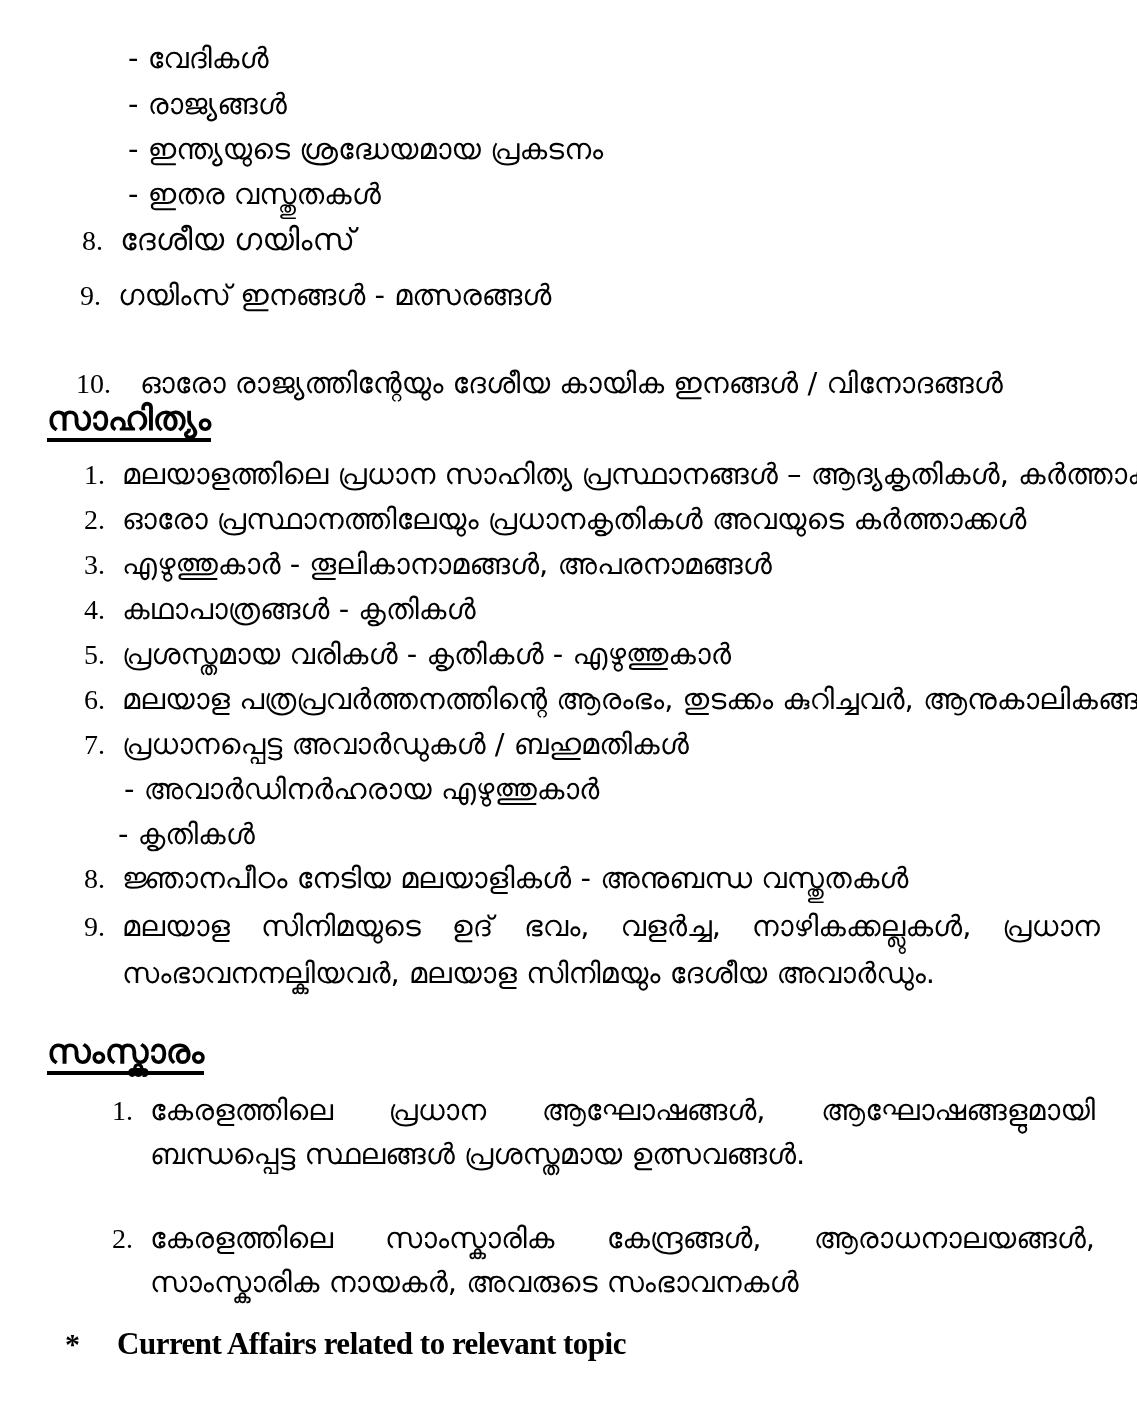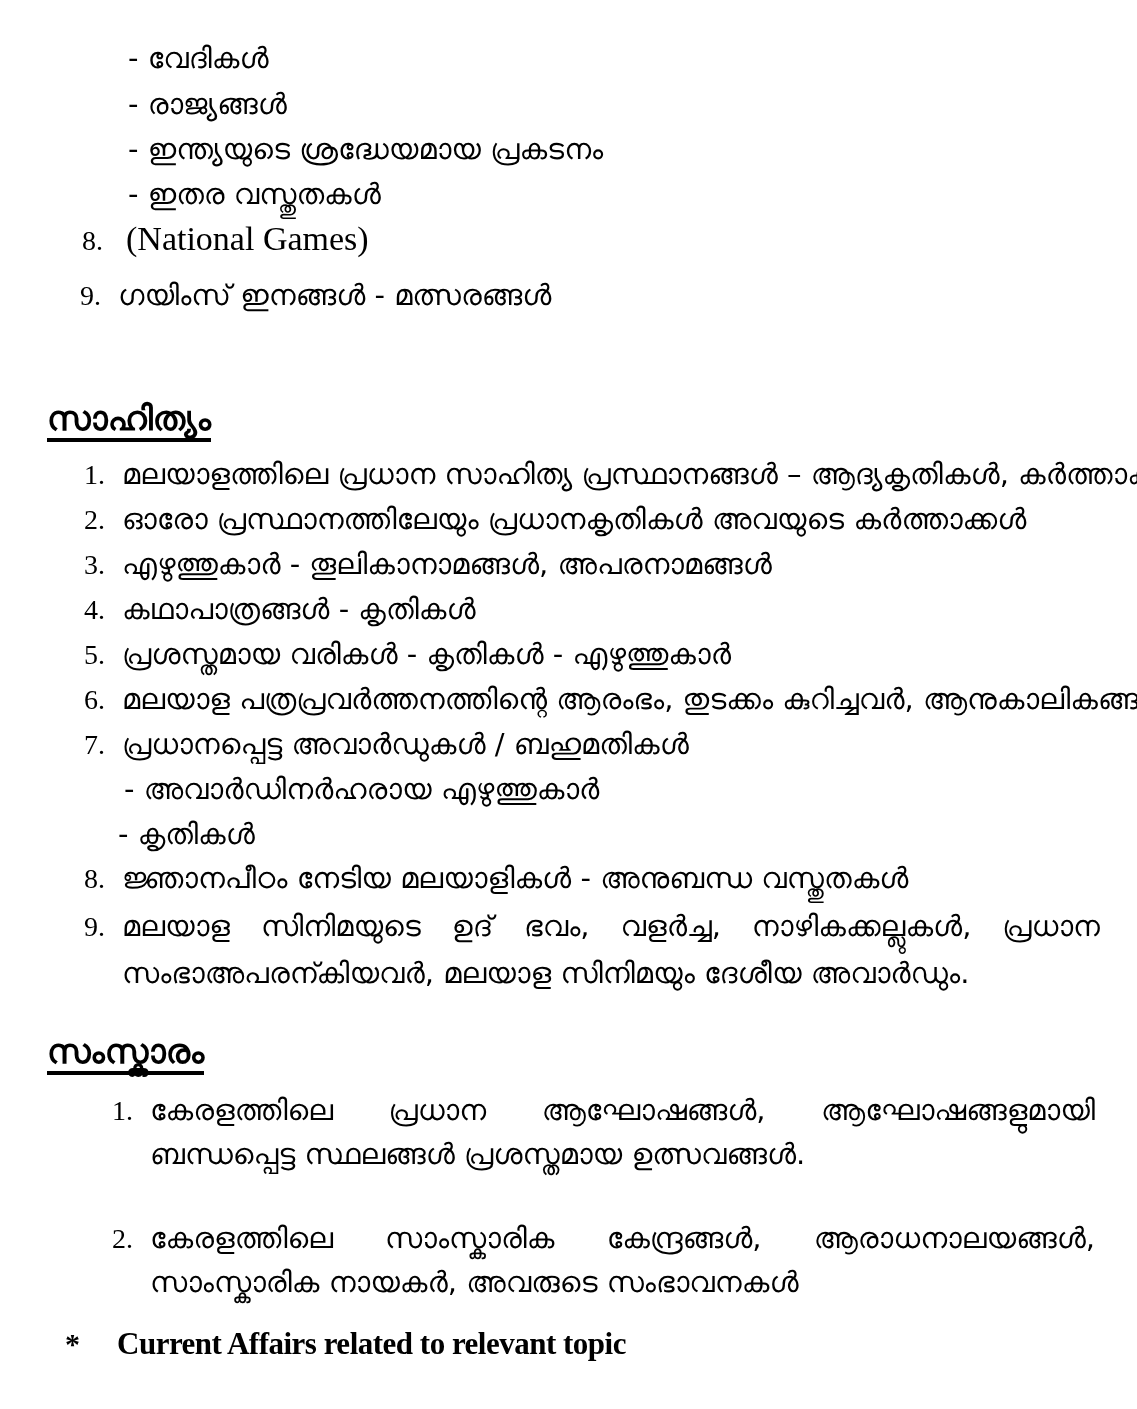--- a/index.html
+++ b/index.html
@@ -68,28 +68,32 @@
 
 <div class="page">
 
   <div class="row ml" style="top:40px;left:128px">- വേദികൾ</div>
   <div class="row ml" style="top:86px;left:128px">- രാജ്യങ്ങൾ</div>
   <div class="row ml" style="top:131px;left:128px">- ഇന്ത്യയുടെ ശ്രദ്ധേയമായ പ്രകടനം</div>
   <div class="row ml" style="top:176px;left:128px">- ഇതര വസ്തുതകൾ</div>
 
   <div class="row numrow" style="top:220px;left:82px">
     <span class="num w1">8.</span>
-    <span class="serif-en">(National Games)</span>
+    <span class="ml ml-big">ദേശീയ ഗയിംസ്</span>
   </div>
 
   <div class="row numrow" style="top:277px;left:80px">
     <span class="num w1">9.</span>
     <span class="ml">ഗയിംസ് ഇനങ്ങൾ - മത്സരങ്ങൾ</span>
   </div>
 
+  <div class="row numrow" style="top:365px;left:76px">
+    <span class="num w10">10.</span>
+    <span class="ml">ഓരോ രാജ്യത്തിന്റേയും ദേശീയ കായിക ഇനങ്ങൾ / വിനോദങ്ങൾ</span>
+  </div>
 
   <div class="row" style="top:399px;left:47px">
     <span class="heading ml">സാഹിത്യം</span>
   </div>
 
   <div class="row numrow" style="top:456px;left:84px">
     <span class="num w1">1.</span>
     <span class="ml">മലയാളത്തിലെ പ്രധാന സാഹിത്യ പ്രസ്ഥാനങ്ങൾ – ആദ്യകൃതികൾ, കർത്താക്കൾ</span>
   </div>
   <div class="row numrow" style="top:501px;left:84px">
@@ -118,21 +122,21 @@
   </div>
   <div class="row ml" style="top:771px;left:124px">- അവാർഡിനർഹരായ എഴുത്തുകാർ</div>
   <div class="row ml" style="top:816px;left:118px">- കൃതികൾ</div>
   <div class="row numrow" style="top:860px;left:84px">
     <span class="num w1">8.</span>
     <span class="ml">ജ്ഞാനപീഠം നേടിയ മലയാളികൾ - അനുബന്ധ വസ്തുതകൾ</span>
   </div>
 
   <div class="row numrow para" style="top:903px;left:84px">
     <span class="num w1">9.</span>
-    <div class="ml just lit-para-text">മലയാള സിനിമയുടെ ഉദ് ഭവം, വളർച്ച, നാഴികക്കല്ലുകൾ, പ്രധാന സംഭാഅപരന്കിയവർ, മലയാള സിനിമയും  ദേശീയ അവാർഡും.</div>
+    <div class="ml just lit-para-text">മലയാള സിനിമയുടെ ഉദ് ഭവം, വളർച്ച, നാഴികക്കല്ലുകൾ, പ്രധാന സംഭാവനനല്കിയവർ, മലയാള സിനിമയും  ദേശീയ അവാർഡും.</div>
   </div>
 
   <div class="row" style="top:1032px;left:47px">
     <span class="heading ml">സംസ്കാരം</span>
   </div>
 
   <div class="row numrow para" style="top:1088px;left:112px">
     <span class="num w1">1.</span>
     <div class="ml just cult-para-text">കേരളത്തിലെ പ്രധാന ആഘോഷങ്ങൾ, ആഘോഷങ്ങളുമായി ബന്ധപ്പെട്ട സ്ഥലങ്ങൾ പ്രശസ്തമായ ഉത്സവങ്ങൾ.</div>
   </div>

